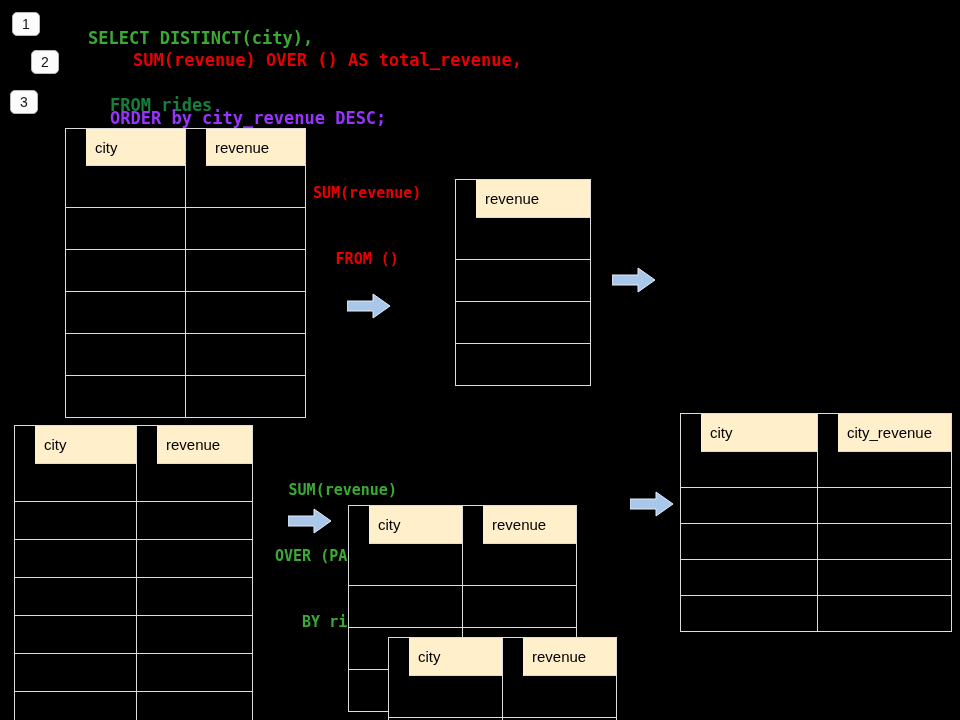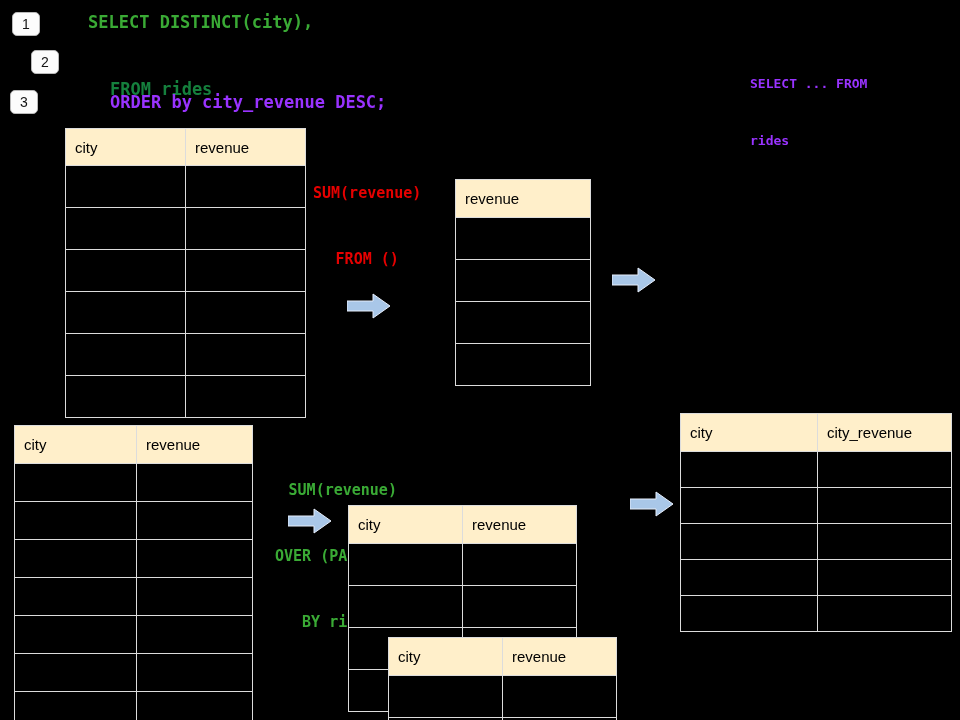--- a/index.html
+++ b/index.html
@@ -11,20 +11,21 @@
   
   .badge{
     position:absolute;width:26px;height:22px;background:#fcfcfc;
     border:1px solid #b9b9b9;border-radius:5px;color:#141414;
     font:14px "Liberation Sans",sans-serif;display:flex;align-items:center;justify-content:center;
   }
   
   .code-line{
     position:absolute;white-space:pre;
     font:bold 17px "DejaVu Sans Mono",monospace;
+    margin-top:16px;
   }
   .side-note{
     position:absolute;left:750px;top:36px;color:var(--code_purple);
     font:bold 13px "DejaVu Sans Mono",monospace;line-height:19px;white-space:pre;
   }
   .fn-label{
     position:absolute;font:bold 15px "DejaVu Sans Mono",monospace;line-height:22px;white-space:pre;text-align:center;
   }
   .fn-label.red{color:var(--code_red);}
   .fn-label.green{color:var(--code_green);}
@@ -36,21 +37,21 @@
   .trow{display:grid;grid-template-columns:var(--cols);height:var(--rowh);}
   .trow.thead{height:var(--headh,37px);}
   .tcell{
     border-right:1px solid var(--table_border);
     border-bottom:1px solid var(--table_border);
     background:#000;
   }
   .thead .tcell{
     background:var(--header_fill);color:#000;
     font:15px "Liberation Sans",sans-serif;
-    display:flex;align-items:center;padding-left:9px;box-sizing:border-box;
+    display:flex;align-items:center;padding-left:9px;box-sizing:border-box;margin-left:20px;
   }
   .overlay{z-index:2;}
   
   .arrow{position:absolute;width:44px;height:26px;}
   .arrow svg{display:block;width:100%;height:100%;}
   .arrow polygon{fill:var(--arrow_fill);stroke:#e6eefb;stroke-width:1;}
 </style>
 </head>
 <body>
 
@@ -60,27 +61,24 @@
     <span>1</span>
   </div>
   <div class="badge" style="left:31px;top:50px">
     <span>2</span>
   </div>
   <div class="badge" style="left:10px;top:90px">
     <span>3</span>
   </div>
 
   <div class="code-line" style="left: 88px; top: 12px; color: rgb(58, 170, 53);">SELECT DISTINCT(city),</div>
+  <div class="code-line" style="left: 133px; top: 34px; color: rgb(230, 0, 0);">SUM(revenue) OVER () AS total_revenue,</div>
   <div class="code-line" style="left: 110px; top: 79px; color: #15803d;">FROM rides</div>
   <div class="code-line" style="left: 110px; top: 92px; color: rgb(153, 51, 255);">ORDER by city_revenue DESC;</div>
 
-  <div class="side-note">
-    <div>SELECT ... FROM</div>
-    <div>rides</div>
-  </div>
 
   <div class="dtable" style="left:65px;top:128px;width:240px;--cols:120px 120px;--rowh:42px;--headh:37px">
       <div class="trow thead">
         <div class="tcell">city</div>
         <div class="tcell">revenue</div>
       </div>
       <div class="trow">
         <div class="tcell"></div>
         <div class="tcell"></div>
       </div>

